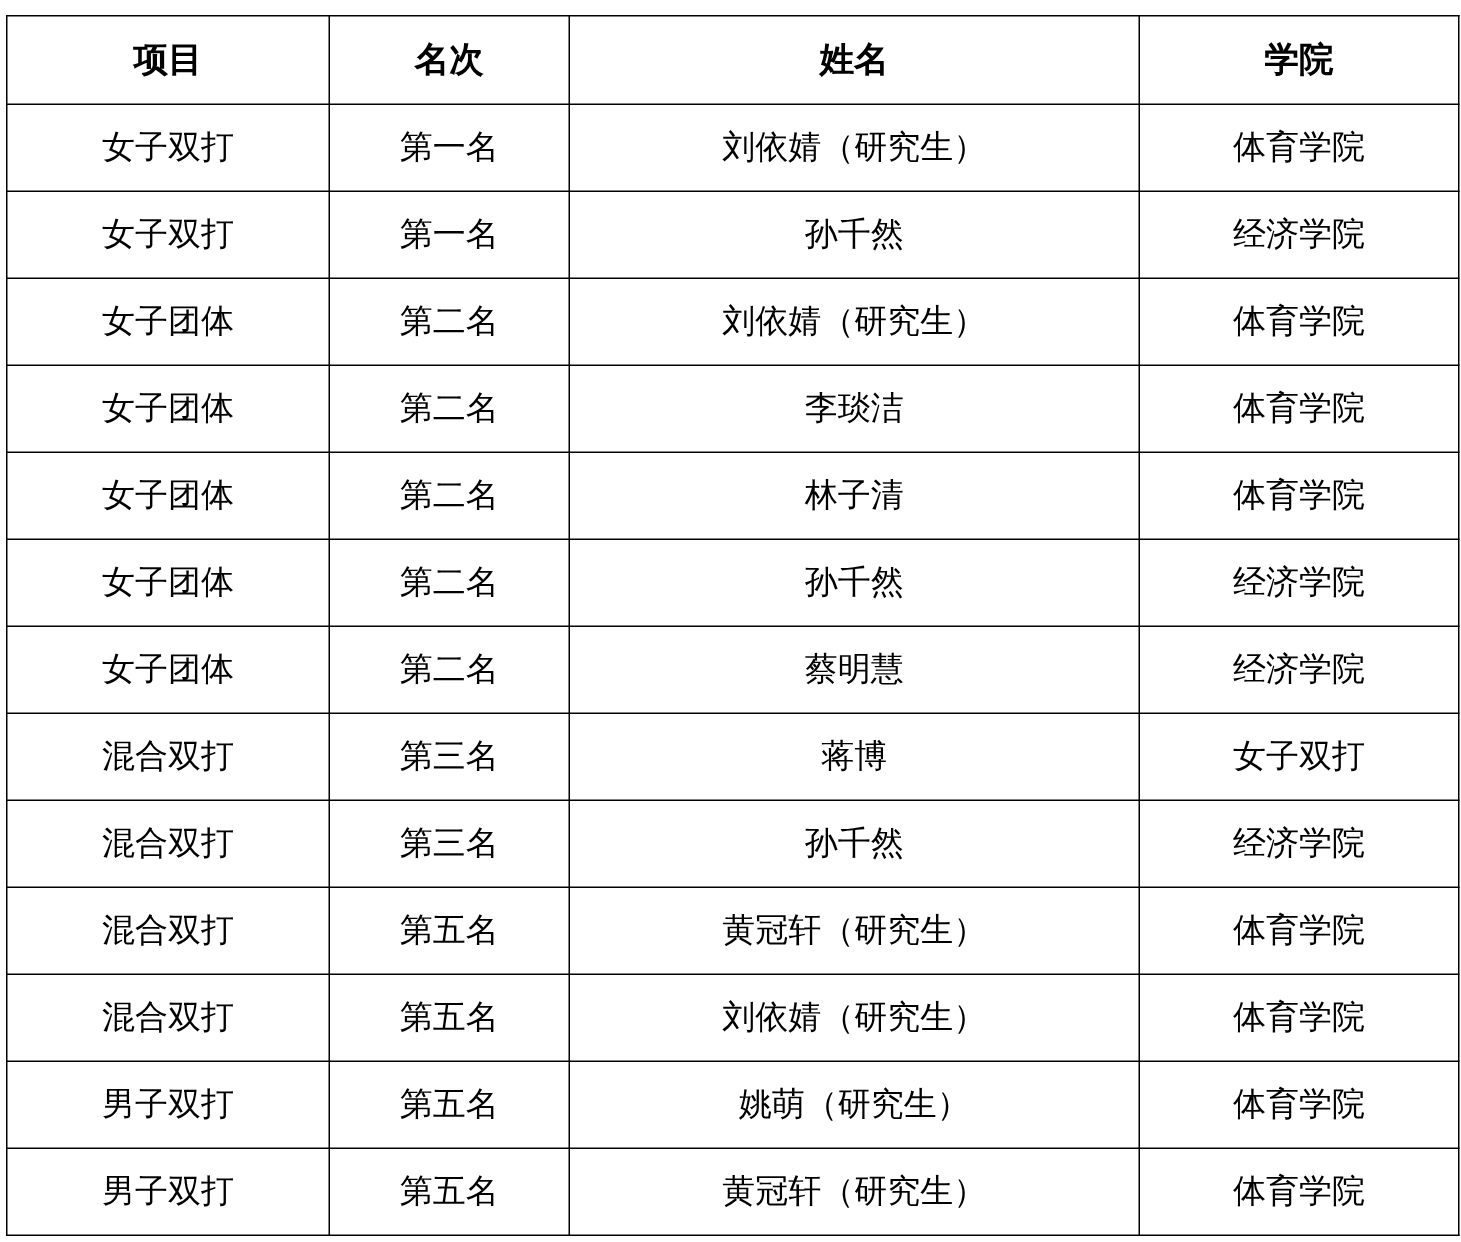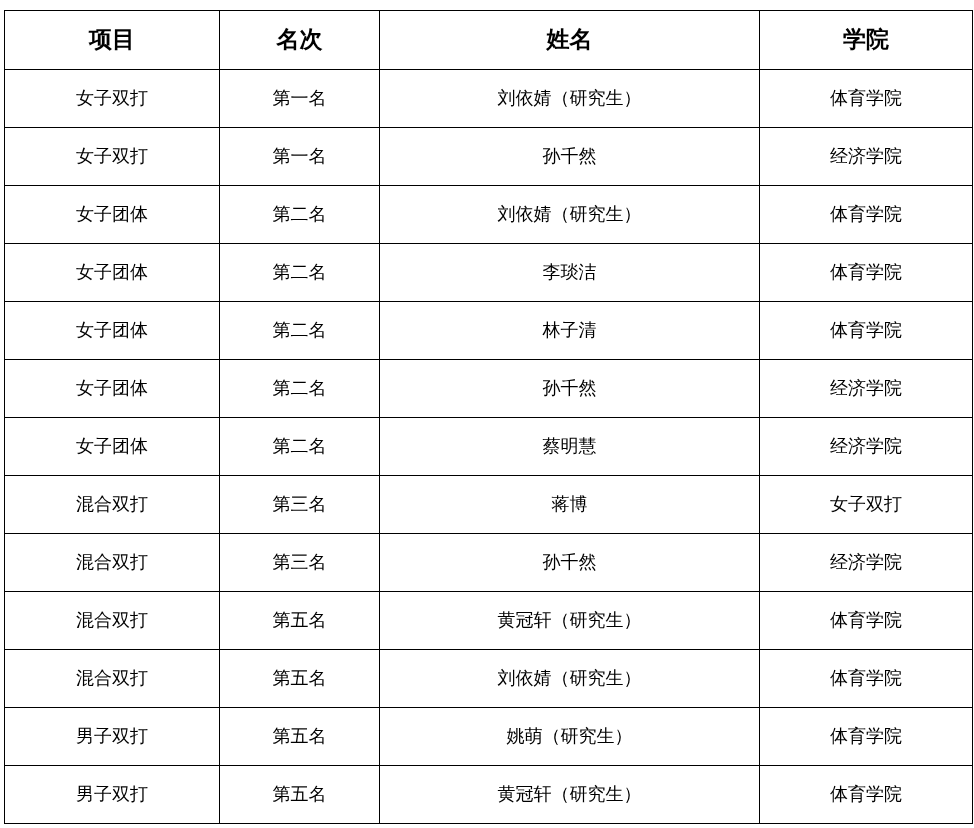--- a/index.html
+++ b/index.html
@@ -34,21 +34,21 @@
   table.result-table col.c2 { width: 380px; }
   table.result-table col.c3 { width: 213px; }
 
   table.result-table th,
   table.result-table td {
     border: 1px solid #000000;
     text-align: center;
     vertical-align: middle;
     height: 57px;
     padding: 0 4px;
-    font-size: 18px;
+    font-size: 22px;
     line-height: 1.2;
     white-space: nowrap;
   }
   table.result-table thead th {
     font-weight: bold;
     font-size: 23px;
     height: 58px;
   }
   table.result-table tbody td {
     font-weight: normal;

